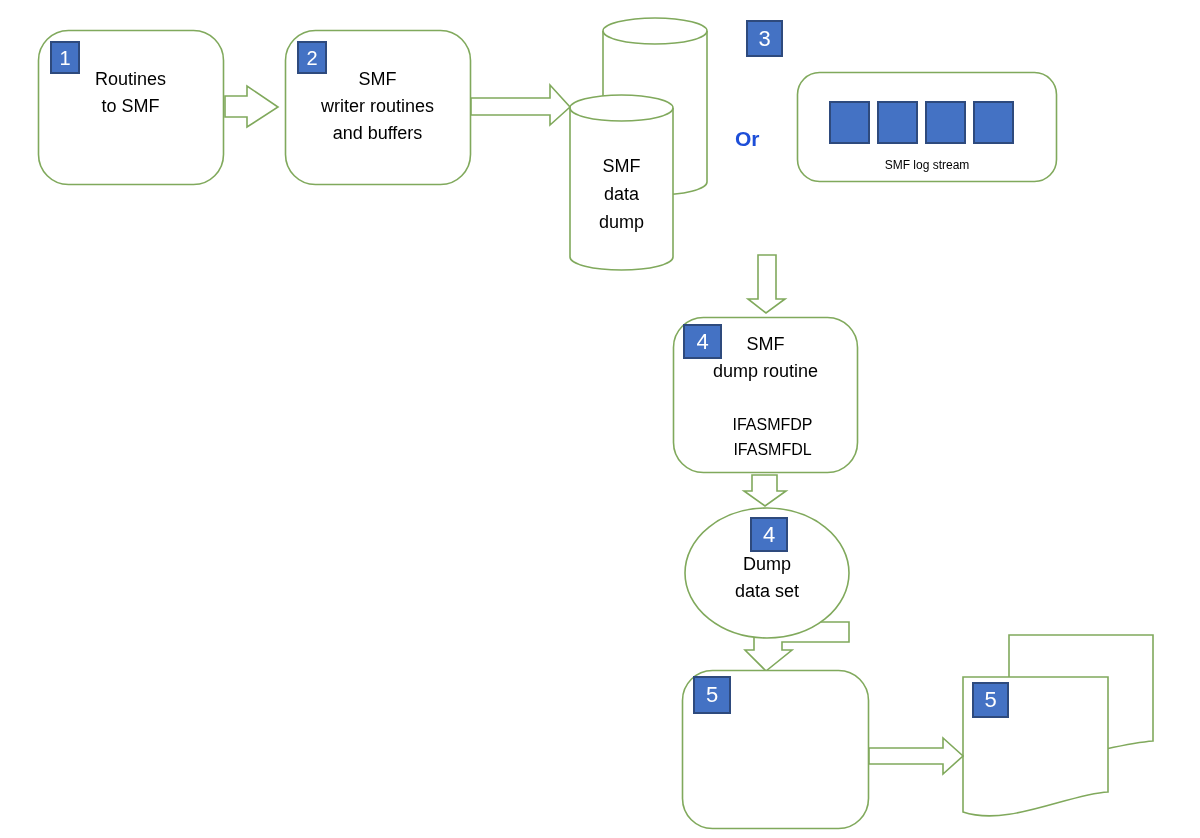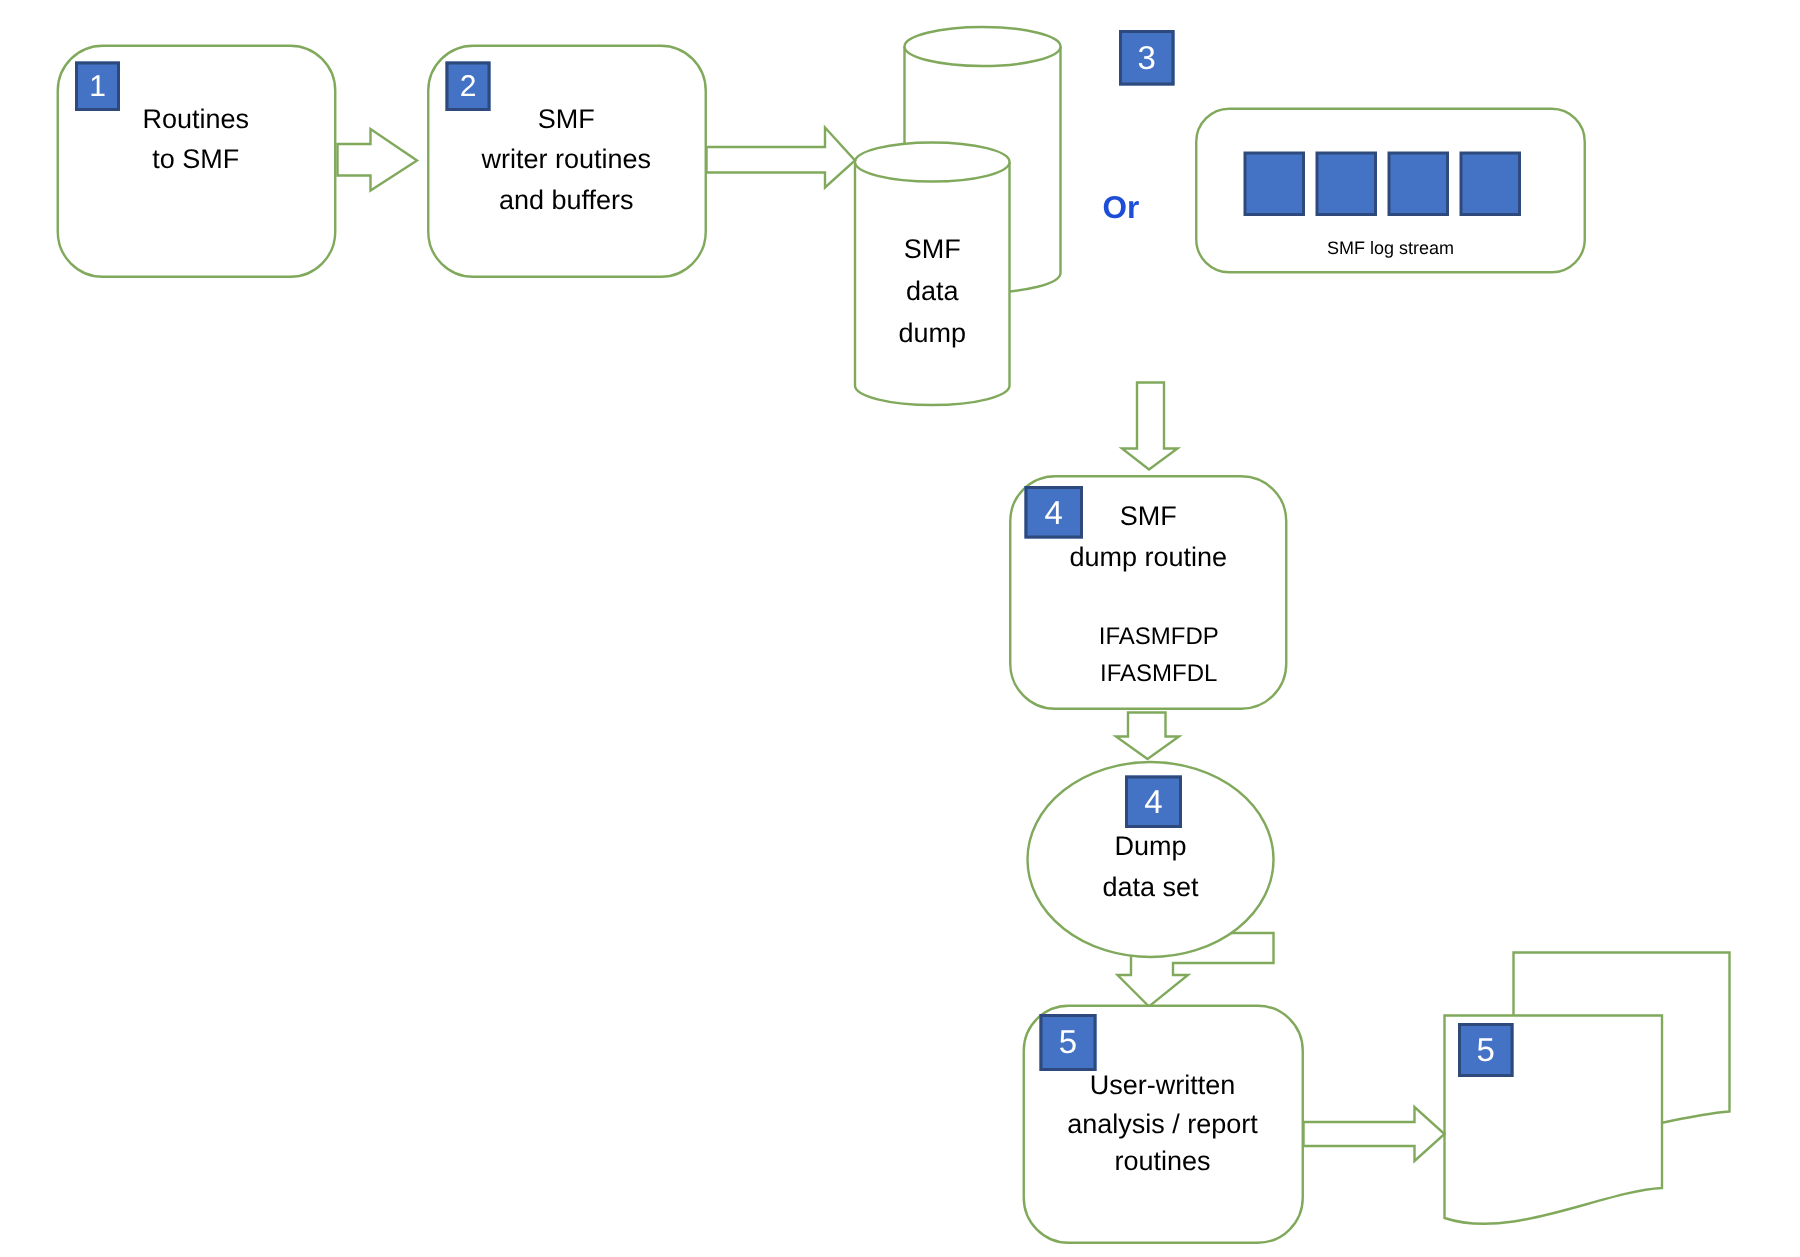--- a/index.html
+++ b/index.html
@@ -130,19 +130,14 @@
   <div class="label small" style="left:673px;top:412px;width:199px;">
     <span class="ln">IFASMFDP</span>
     <span class="ln">IFASMFDL</span>
   </div>
 
   <div class="label" style="left:685px;top:551px;width:164px;">
     <span class="ln">Dump</span>
     <span class="ln">data set</span>
   </div>
 
-  <div class="label tight" style="left:682px;top:711px;width:186px;">
-    <span class="ln">User-written</span>
-    <span class="ln">analysis / report</span>
-    <span class="ln">routines</span>
-  </div>
 
 </div>
 
 </body></html>

